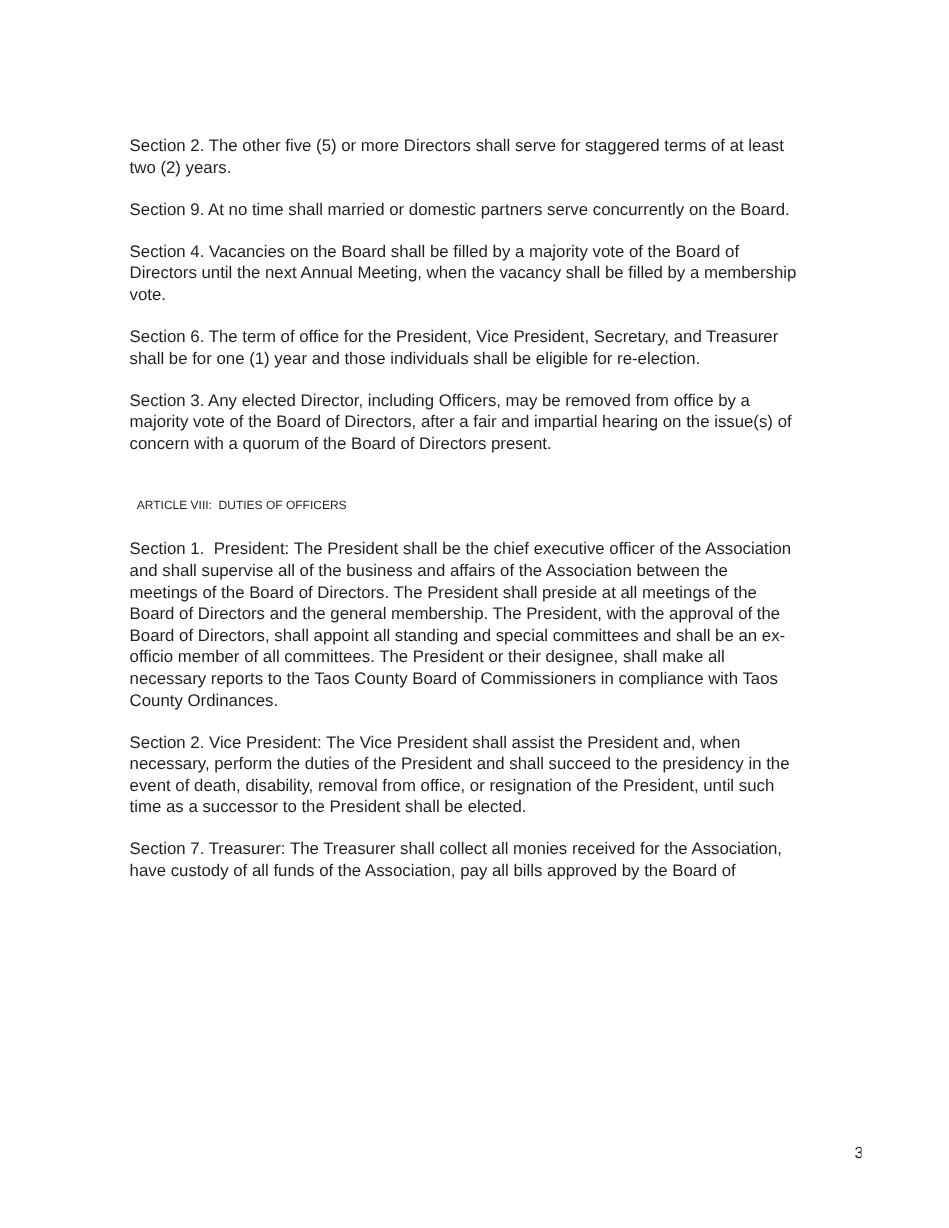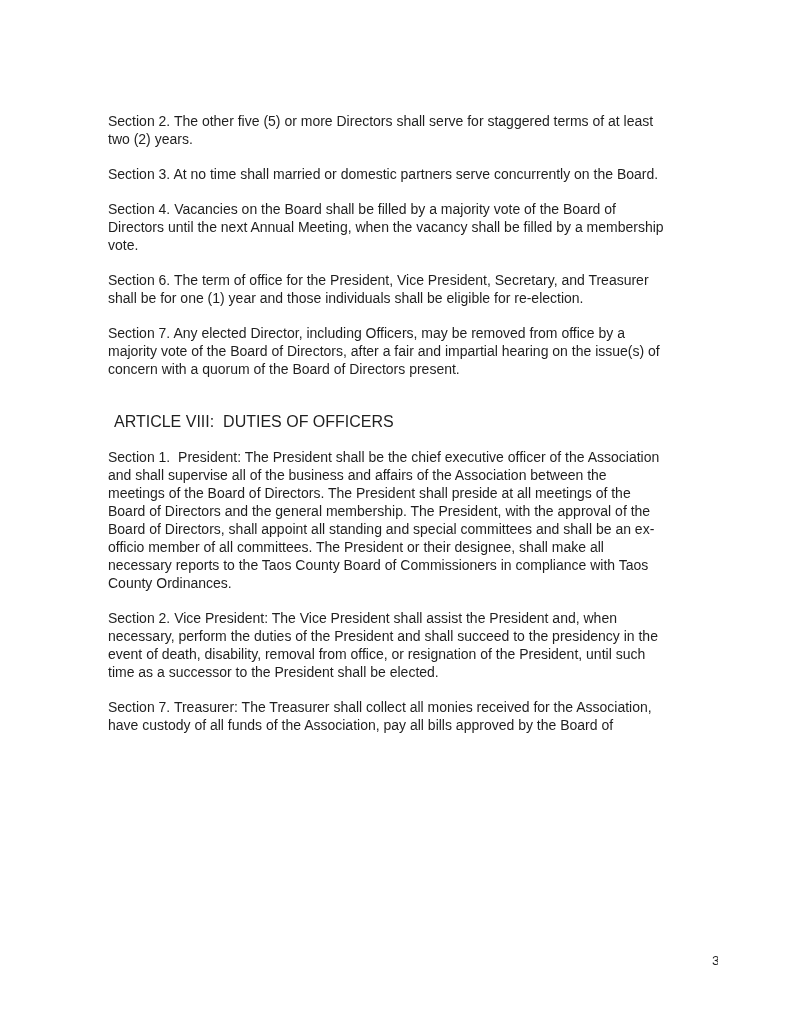--- a/index.html
+++ b/index.html
@@ -23,21 +23,21 @@
   .para {
     margin: 17px 0 0 0;
     white-space: pre-wrap;
   }
   .para.first {
     margin-top: 0;
   }
   .article-heading {
     margin: 35px 0 0 0;
     padding-left: 6px;
-    font-size: 16px;
+    font-size: 10px;
     font-weight: normal;
     line-height: 18px;
     white-space: pre-wrap;
   }
   .page-number {
     position: absolute;
     top: 952px;
     left: 712px;
     font-size: 13.5px;
     line-height: 18px;
@@ -45,31 +45,31 @@
   }
 </style>
 </head>
 <body>
 
 <div class="page">
 
   <p class="para first">Section 2. The other five (5) or more Directors shall serve for staggered terms of at least
 two (2) years.</p>
 
-  <p class="para">Section 3. At no time shall married or domestic partners serve concurrently on the Board.</p>
+  <p class="para">Section 9. At no time shall married or domestic partners serve concurrently on the Board.</p>
 
   <p class="para">Section 4. Vacancies on the Board shall be filled by a majority vote of the Board of
 Directors until the next Annual Meeting, when the vacancy shall be filled by a membership
 vote.</p>
 
 
   <p class="para">Section 6. The term of office for the President, Vice President, Secretary, and Treasurer
 shall be for one (1) year and those individuals shall be eligible for re-election.</p>
 
-  <p class="para">Section 7. Any elected Director, including Officers, may be removed from office by a
+  <p class="para">Section 3. Any elected Director, including Officers, may be removed from office by a
 majority vote of the Board of Directors, after a fair and impartial hearing on the issue(s) of
 concern with a quorum of the Board of Directors present.</p>
 
   <h2 class="article-heading">ARTICLE VIII:  DUTIES OF OFFICERS</h2>
 
 
   <p class="para">Section 1.  President: The President shall be the chief executive officer of the Association
 and shall supervise all of the business and affairs of the Association between the
 meetings of the Board of Directors. The President shall preside at all meetings of the
 Board of Directors and the general membership. The President, with the approval of the

